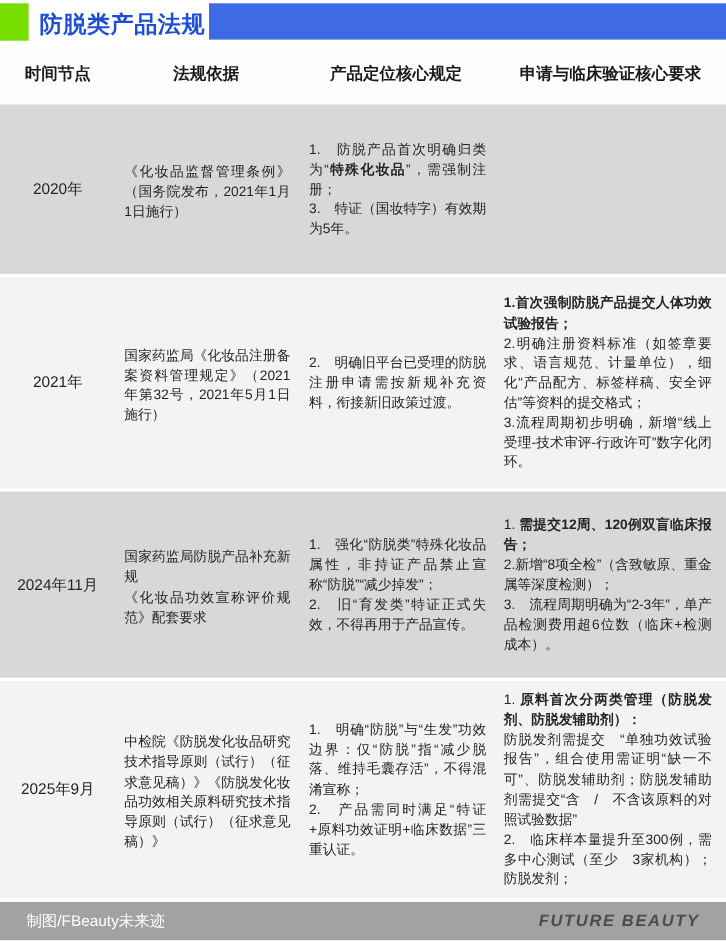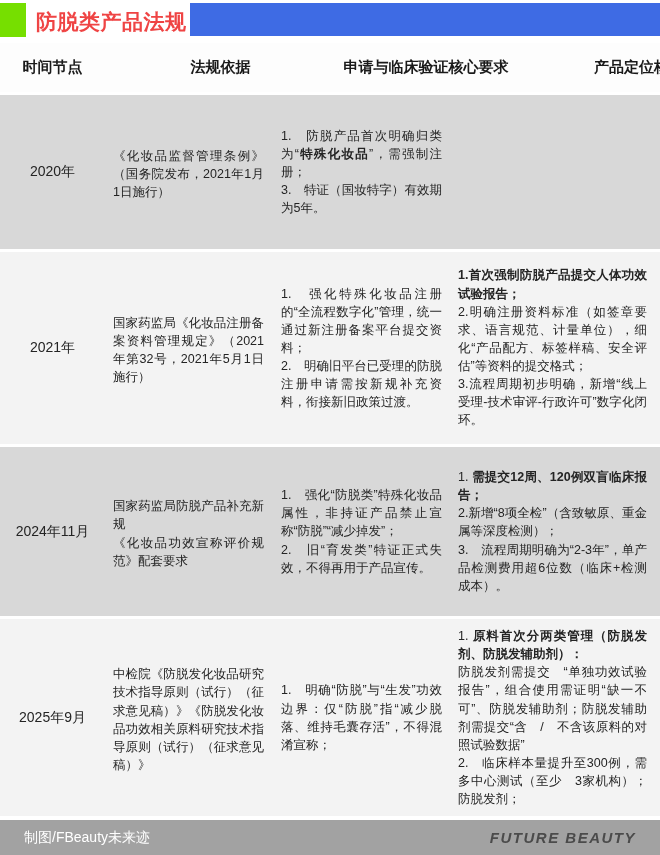--- a/index.html
+++ b/index.html
@@ -10,29 +10,29 @@
     font-family:"Liberation Sans", sans-serif;
     overflow:hidden;
   }
   .page { width:660px; height:855px; display:flex; flex-direction:column; background:#fff; }
 
   
   .titlebar { position:relative; height:43px; flex:0 0 43px; background:#fff; }
   .green-block { position:absolute; left:0; top:3px; width:26px; height:34px; background:var(--accent_green,#76df00); }
   .page-title {
     position:absolute; left:36px; top:50%; transform:translateY(-50%);
-    font-size:21px; font-weight:bold; color:#ef4444; letter-spacing:0.5px; white-space:nowrap;
+    font-size:21px; font-weight:bold; color:#1d4ed8; letter-spacing:0.5px; white-space:nowrap;
   }
   .blue-bar { position:absolute; left:190px; right:0; top:3px; height:33px; background:var(--accent_blue,#3e6be4); }
 
   
   .colheads {
     flex:0 0 49px; height:49px;
     display:grid; grid-template-columns:105px 165px 180px 210px;
-    align-items:center; background:#fdfdfd;gap:33px;
+    align-items:center; background:#fdfdfd;
   }
   .colheads .h { text-align:center; font-weight:bold; font-size:15px; color:#1a1a1a; }
 
   
   .rows { display:flex; flex-direction:column; gap:3px; background:#fff; padding-top:3px; }
   .row { display:grid; grid-template-columns:105px 165px 180px 210px; }
   .row.dark  { background:#d8d8d8; }
   .row.light { background:#f3f3f3; }
   .row:nth-child(1) { min-height:154px; }
   .row:nth-child(2) { min-height:192px; }
@@ -71,38 +71,37 @@
 
   <div class="titlebar">
     <div class="green-block"></div>
     <div class="page-title">防脱类产品法规</div>
     <div class="blue-bar"></div>
   </div>
 
   <div class="colheads">
       <div class="h">时间节点</div>
       <div class="h">法规依据</div>
+      <div class="h">产品定位核心规定</div>
       <div class="h">申请与临床验证核心要求</div>
-      <div class="h">产品定位核心规定</div>
     </div>
 
   <div class="rows">
       <div class="row dark">
         <div class="cell time">2020年</div>
         <div class="cell basis">《化妆品监督管理条例》（国务院发布，2021年1月1日施行）</div>
         <div class="cell list positioning">
           <p class="item"><span>1.　防脱产品首次明确归类为“</span><span class="b">特殊化妆品</span><span>”，需强制注册；</span></p>
           <p class="item"><span>3.　特证（国妆特字）有效期为5年。</span></p>
         </div>
       </div>
       <div class="row light">
         <div class="cell time">2021年</div>
         <div class="cell basis">国家药监局《化妆品注册备案资料管理规定》（2021年第32号，2021年5月1日施行）</div>
         <div class="cell list positioning">
-          <p class="item"><span>1.　强化特殊化妆品注册的“全流程数字化”管理，统一通过新注册备案平台提交资料；</span></p>
           <p class="item"><span>2.　明确旧平台已受理的防脱注册申请需按新规补充资料，衔接新旧政策过渡。</span></p>
         </div>
         <div class="cell list application">
           <p class="item"><span class="b">1.首次强制防脱产品提交人体功效试验报告；</span></p>
           <p class="item"><span>2.明确注册资料标准（如签章要求、语言规范、计量单位），细化“产品配方、标签样稿、安全评估”等资料的提交格式；</span></p>
           <p class="item"><span>3.流程周期初步明确，新增“线上受理-技术审评-行政许可”数字化闭环。</span></p>
         </div>
       </div>
       <div class="row dark">
         <div class="cell time">2024年11月</div>
@@ -116,20 +115,21 @@
           <p class="item"><span>1. </span><span class="b">需提交12周、120例双盲临床报告；</span></p>
           <p class="item"><span>2.新增“8项全检”（含致敏原、重金属等深度检测）；</span></p>
           <p class="item"><span>3.　流程周期明确为“2-3年”，单产品检测费用超6位数（临床+检测成本）。</span></p>
         </div>
       </div>
       <div class="row light">
         <div class="cell time">2025年9月</div>
         <div class="cell basis">中检院《防脱发化妆品研究技术指导原则（试行）（征求意见稿）》《防脱发化妆品功效相关原料研究技术指导原则（试行）（征求意见稿）》</div>
         <div class="cell list positioning">
           <p class="item"><span>1.　明确“防脱”与“生发”功效边界：仅“防脱”指“减少脱落、维持毛囊存活”，不得混淆宣称；</span></p>
+          <p class="item"><span>2.　产品需同时满足“特证　+原料功效证明+临床数据”三重认证。</span></p>
         </div>
         <div class="cell list application">
           <p class="item"><span>1. </span><span class="b">原料首次分两类管理（防脱发剂、防脱发辅助剂）：</span><span>
 防脱发剂需提交　“单独功效试验报告”，组合使用需证明“缺一不可”、防脱发辅助剂；防脱发辅助剂需提交“含　/　不含该原料的对照试验数据”</span></p>
           <p class="item"><span>2.　临床样本量提升至300例，需多中心测试（至少　3家机构）；防脱发剂；</span></p>
         </div>
       </div>
     </div>
 
   <div class="footer">

